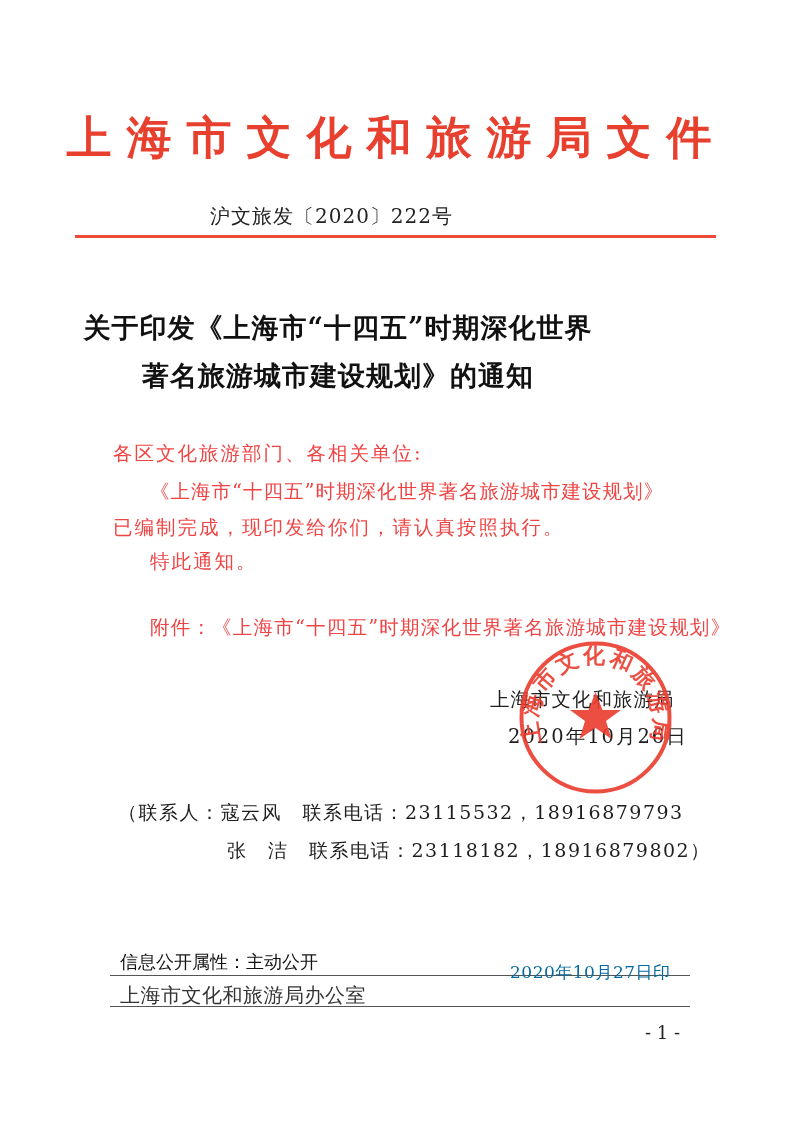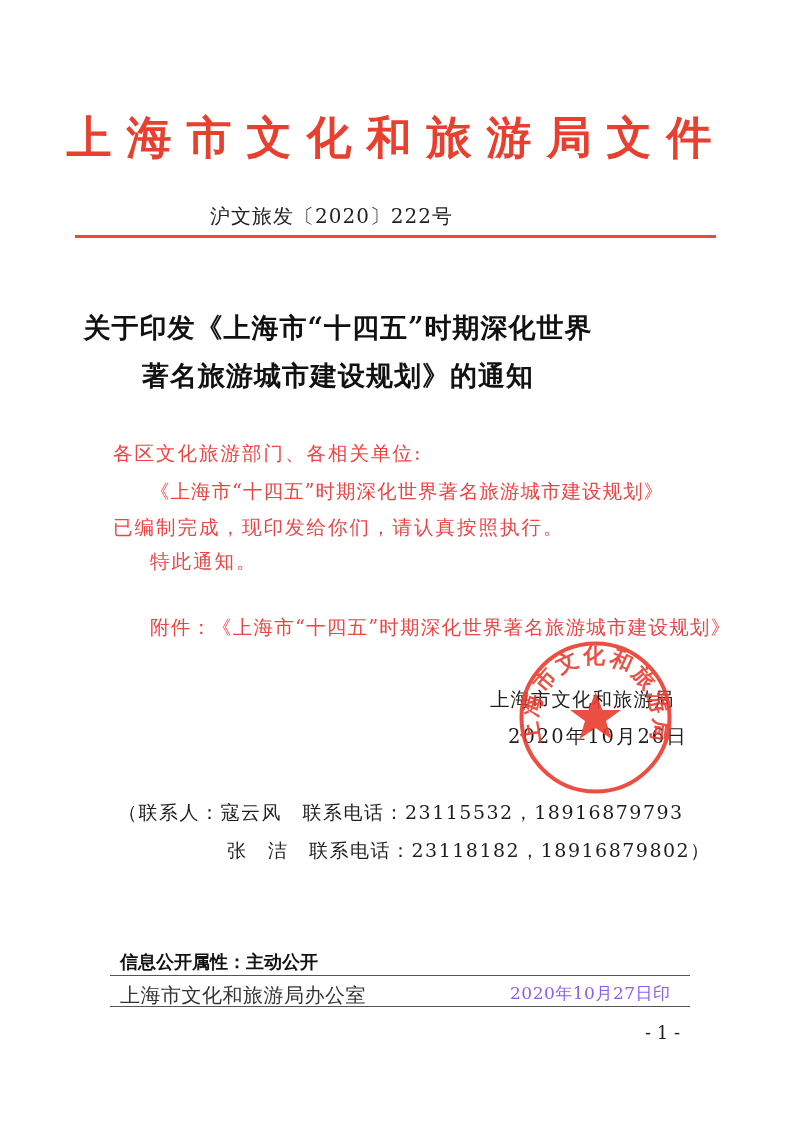--- a/index.html
+++ b/index.html
@@ -26,25 +26,25 @@
   .closing { left: 150px; top: 548px; text-align: center; }
   .attachment { left: 150px; top: 614px; letter-spacing: 1.2px; }
 
   .stamp { left: 518px; top: 640px; width: 155px; height: 155px; }
   .issuer { left: 490px; top: 686px; font-size: 19.5px; letter-spacing: 1px; }
   .date { left: 508px; top: 723px; font-size: 19.5px; letter-spacing: 2px; }
 
   .contact1 { left: 118px; top: 800px; font-size: 19px; letter-spacing: 1.5px; }
   .contact2 { left: 227px; top: 838px; font-size: 19px; letter-spacing: 1.5px; }
 
-  .disclosure { left: 120px; top: 950px; font-size: 18px; font-weight: bold;
+  .disclosure { left: 120px; top: 950px; font-size: 18px; font-weight: normal;
                 font-family: "DejaVu Sans", sans-serif; color: #111; }
   .hr1 { left: 110px; top: 975px; width: 580px; height: 1px; background: #555; }
   .office { left: 120px; top: 982px; font-size: 20px; letter-spacing: 0.5px; color: #333; }
-  .printdate { left: 510px; top: 982px; font-size: 17px; letter-spacing: 0.5px; color: #8b5cf6; }
+  .printdate { left: 510px; top: 961px; font-size: 17px; letter-spacing: 0.5px; color: #0369a1; }
   .hr2 { left: 110px; top: 1006px; width: 580px; height: 1px; background: #555; }
   .pagenum { left: 645px; top: 1022px; font-size: 18px; color: #222; }
 </style>
 </head>
 <body>
 
 <div class="abs masthead">上海市文化和旅游局文件</div>
 <div class="abs docno">沪文旅发〔2020〕222号</div>
 <div class="abs redline"></div>
 

